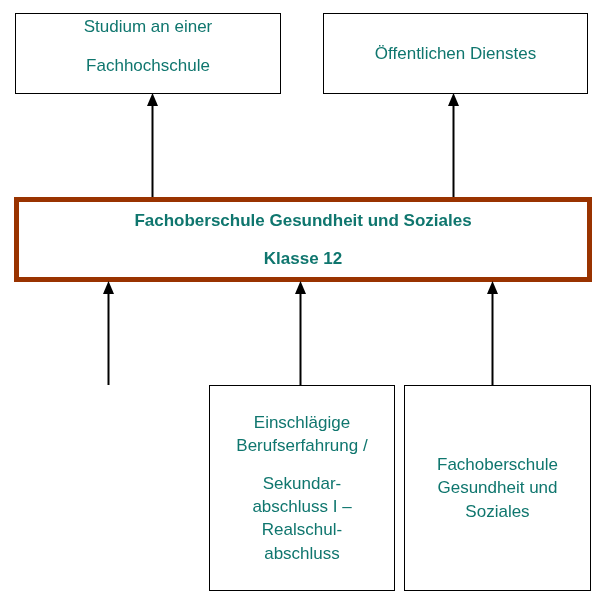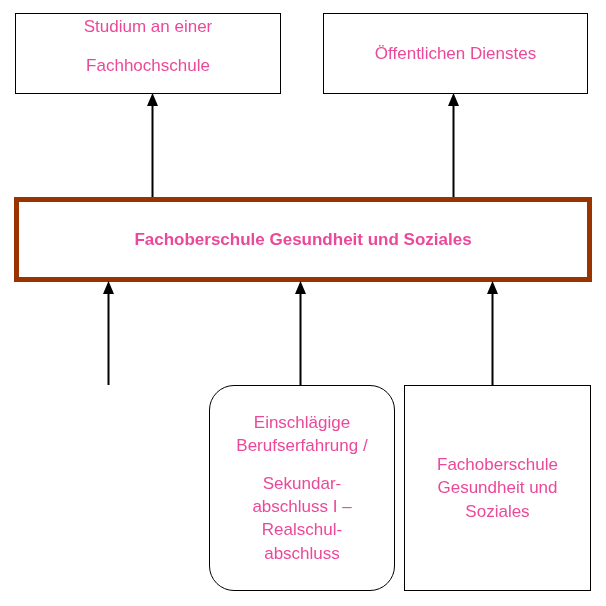--- a/index.html
+++ b/index.html
@@ -20,21 +20,21 @@
   .node {
     position: absolute;
     box-sizing: border-box;
     background: #ffffff;
     border: 1px solid #000000;
     display: flex;
     flex-direction: column;
     align-items: center;
     justify-content: center;
     text-align: center;
-    color: #ec4899;
+    color: #0f766e;
     font-size: 17px;
     line-height: 1.38;
   }
   .node p {
     margin: 0;
     padding: 0;
   }
   .node p + p {
     margin-top: 14px;
   }
@@ -77,20 +77,21 @@
 
   <div class="arrow" style="left:445px; top:93px; width:17px; height:105px;">
     <svg width="17" height="105" viewBox="0 0 17 105">
       <line x1="8.5" y1="105" x2="8.5" y2="10" stroke="#000000" stroke-width="2"></line>
       <polygon points="8.5,0 14,13 3,13" fill="#000000"></polygon>
     </svg>
   </div>
 
   <div class="node highlight" style="left:14px; top:197px; width:578px; height:85px;">
     <p>Fachoberschule Gesundheit und Soziales</p>
+    <p>Klasse 12</p>
   </div>
 
   <div class="arrow" style="left:100px; top:281px; width:17px; height:104px;">
     <svg width="17" height="104" viewBox="0 0 17 104">
       <line x1="8.5" y1="104" x2="8.5" y2="10" stroke="#000000" stroke-width="2"></line>
       <polygon points="8.5,0 14,13 3,13" fill="#000000"></polygon>
     </svg>
   </div>
 
   <div class="arrow" style="left:292px; top:281px; width:17px; height:104px;">
@@ -101,21 +102,21 @@
   </div>
 
   <div class="arrow" style="left:484px; top:281px; width:17px; height:104px;">
     <svg width="17" height="104" viewBox="0 0 17 104">
       <line x1="8.5" y1="104" x2="8.5" y2="10" stroke="#000000" stroke-width="2"></line>
       <polygon points="8.5,0 14,13 3,13" fill="#000000"></polygon>
     </svg>
   </div>
 
 
-  <div class="node" style="left:209px; top:385px; width:186px; height:206px;border-radius:25px;">
+  <div class="node" style="left:209px; top:385px; width:186px; height:206px;">
     <p style="white-space:pre-line;">Einschlägige Berufserfahrung /</p>
     <p style="white-space:pre-line;">Sekundar-
 abschluss I –
 Realschul-
 abschluss</p>
   </div>
 
   <div class="node" style="left:404px; top:385px; width:187px; height:206px;">
     <p style="white-space:pre-line;">Fachoberschule Gesundheit und Soziales</p>
   </div>

